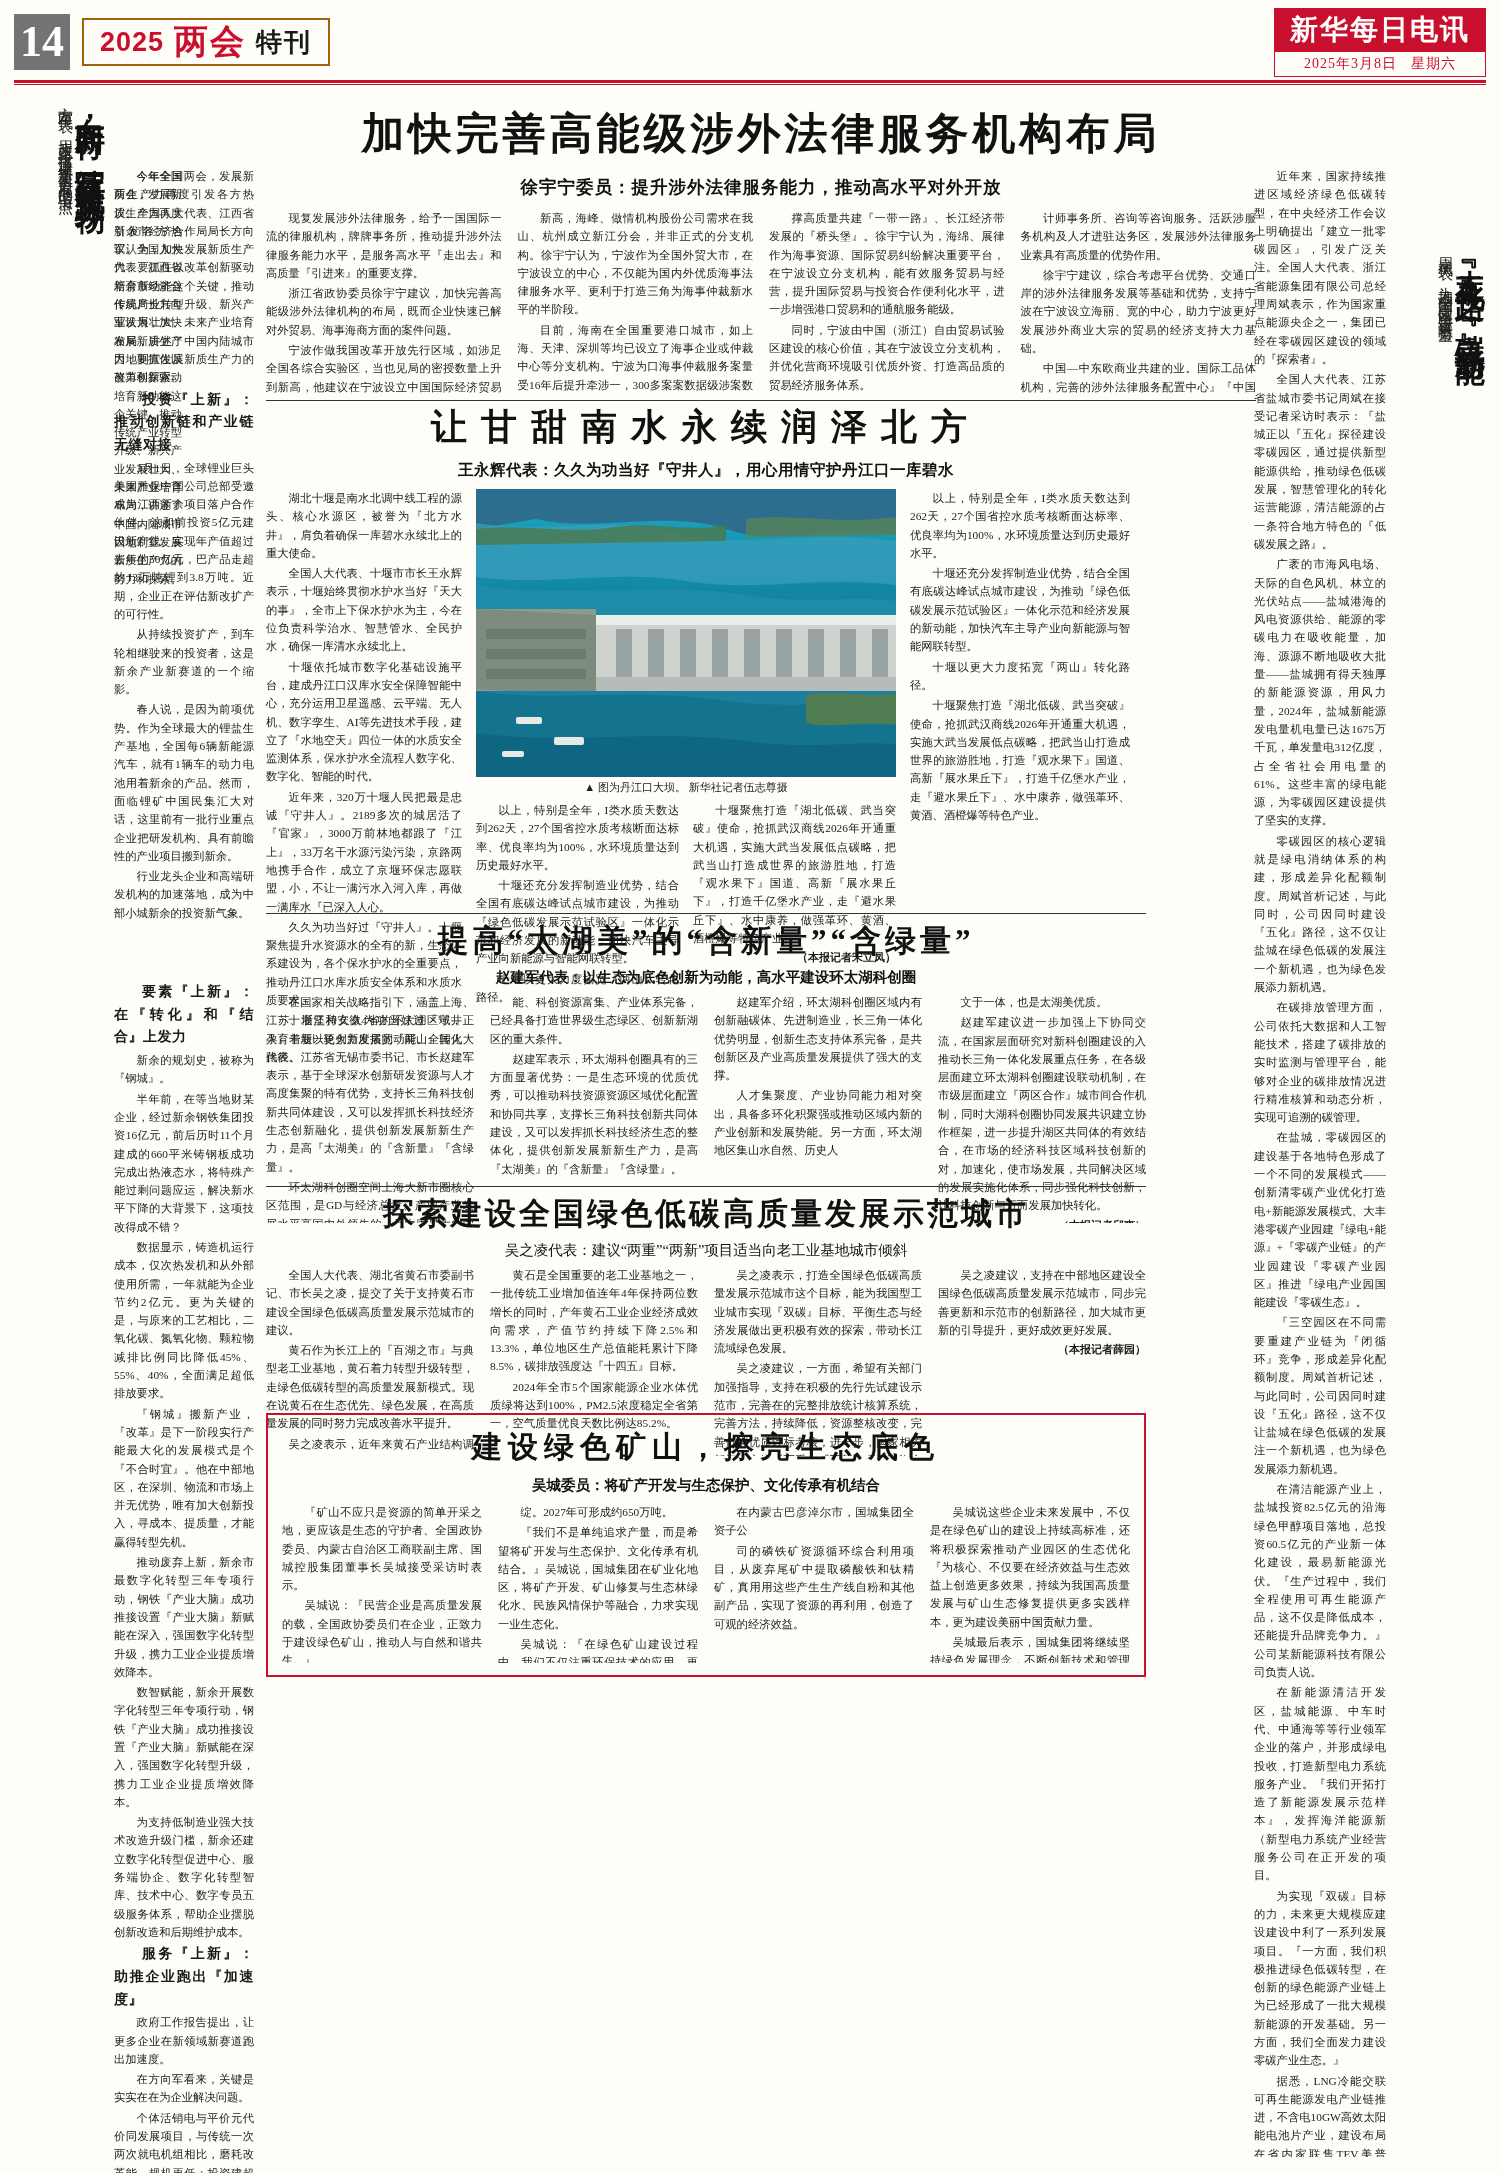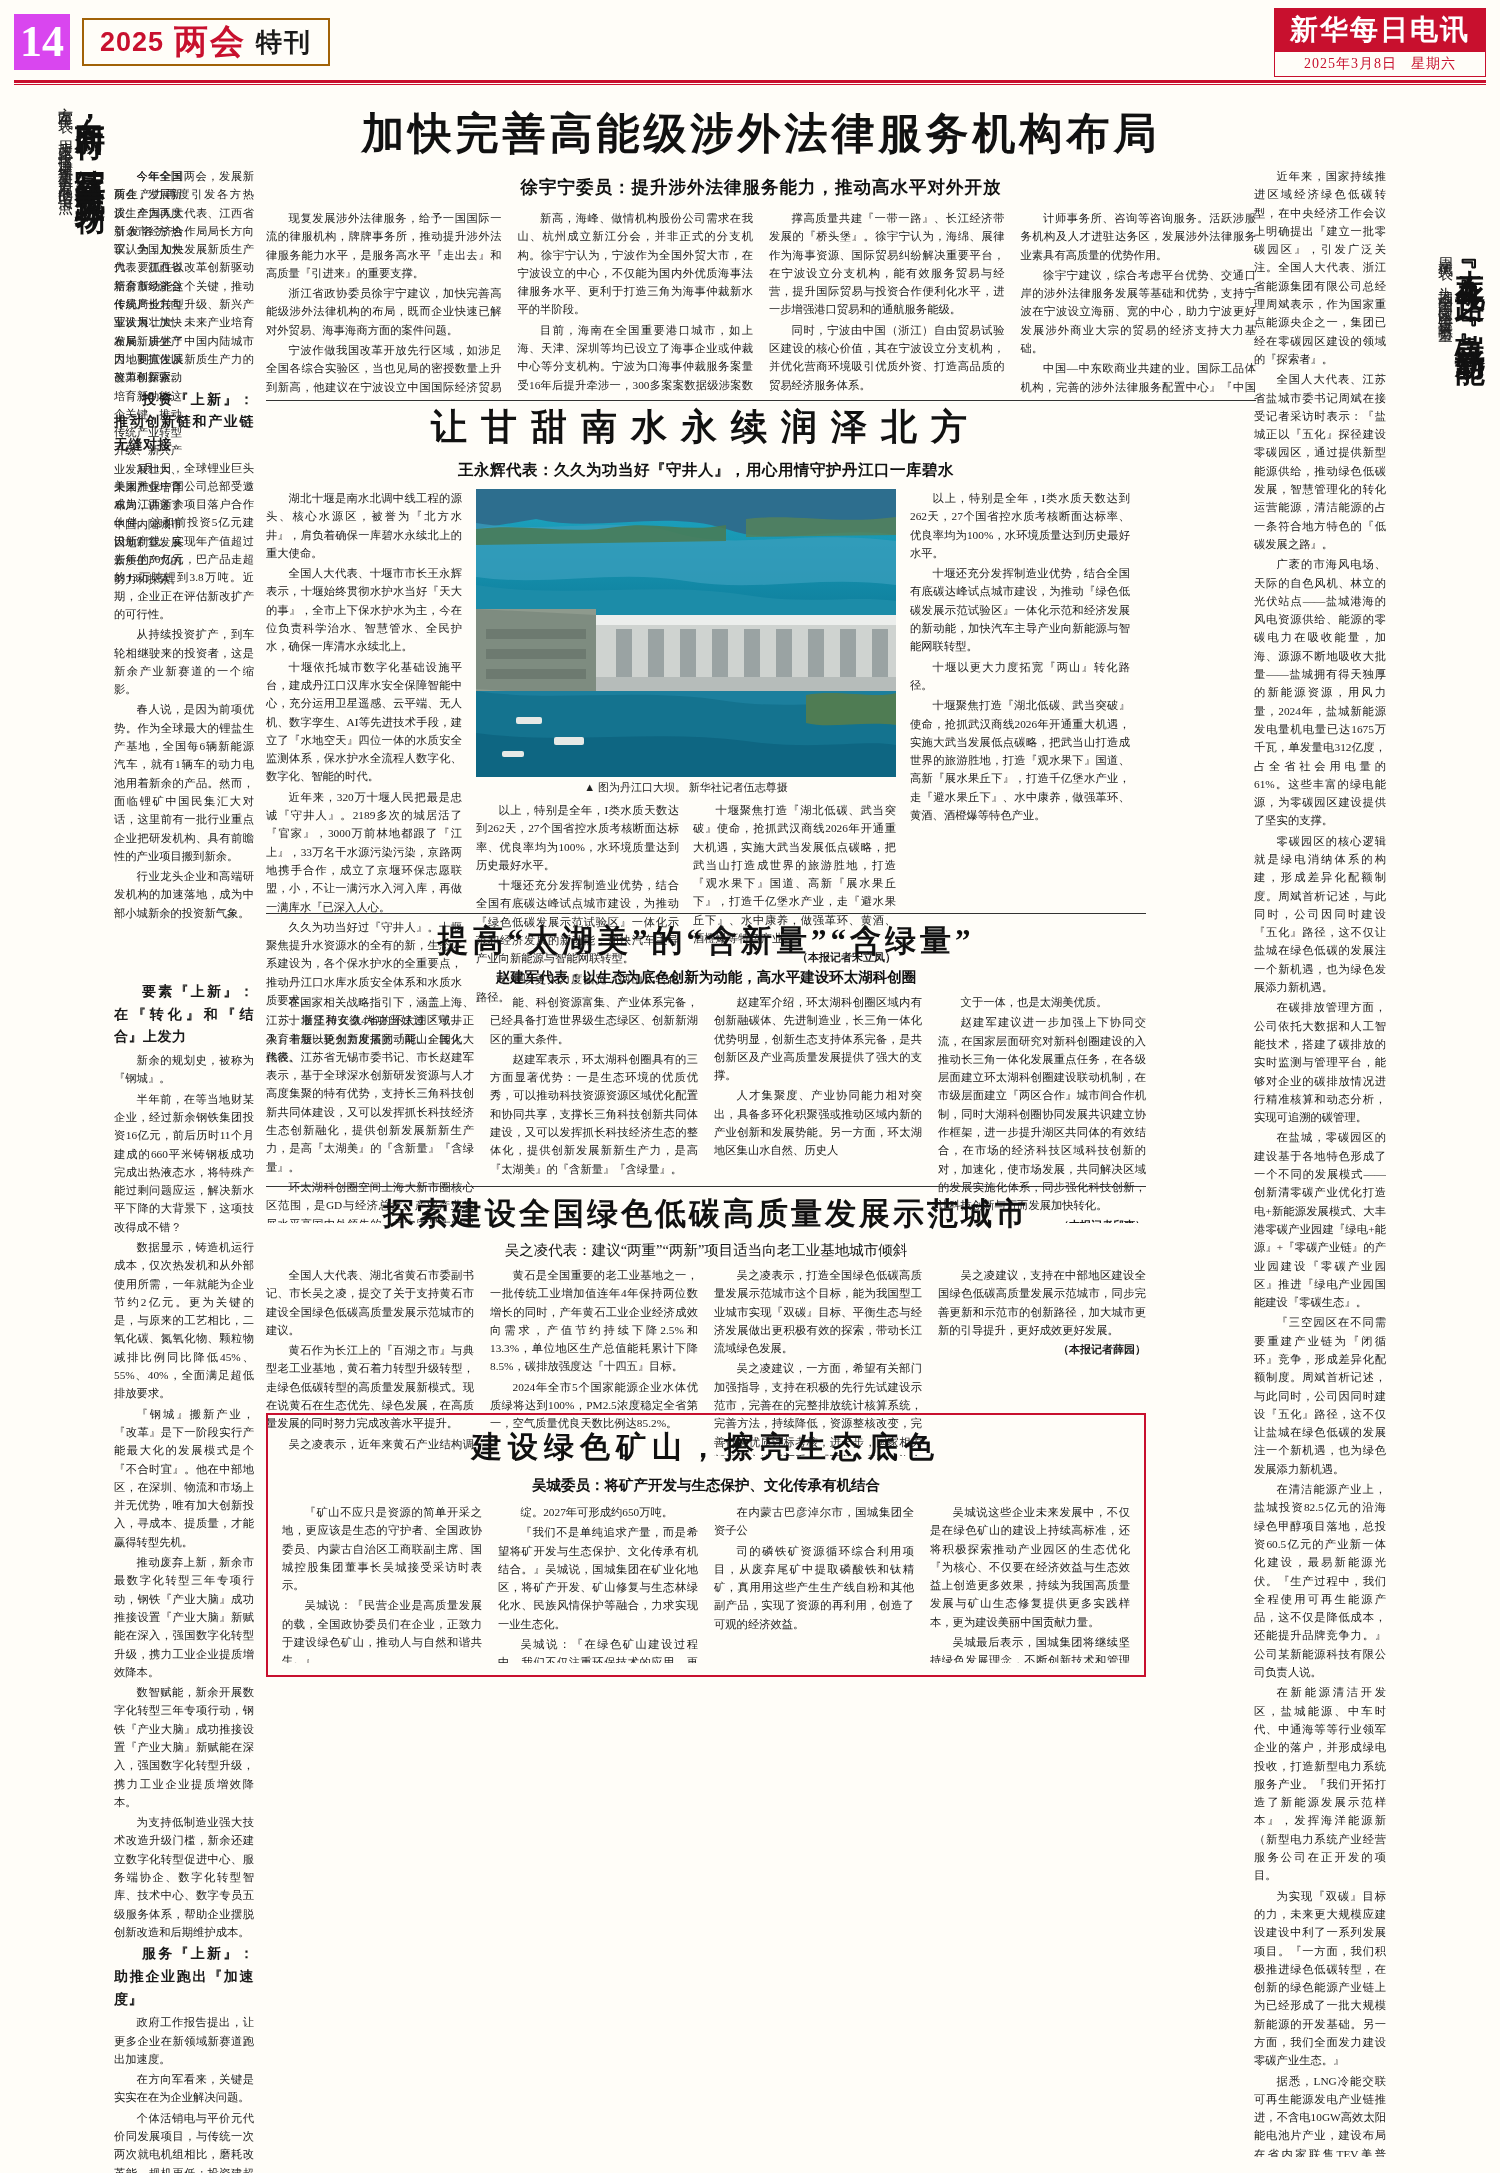--- a/index.html
+++ b/index.html
@@ -17,21 +17,21 @@
   
   .masthead {
     position:relative;
     height:68px;
     margin:8px 14px 0 14px;
     display:flex;
     align-items:center;
   }
   .page-num {
     width:56px; height:56px;
-    background:#d946ef;
+    background:#737373;
     color:#fff;
     font-family:"Liberation Serif", serif;
     font-size:44px; font-weight:bold;
     display:flex; align-items:center; justify-content:center;
     line-height:1;
   }
   .masthead-title {
     margin-left:12px;
     border:2px solid #a16207;
     height:48px;

